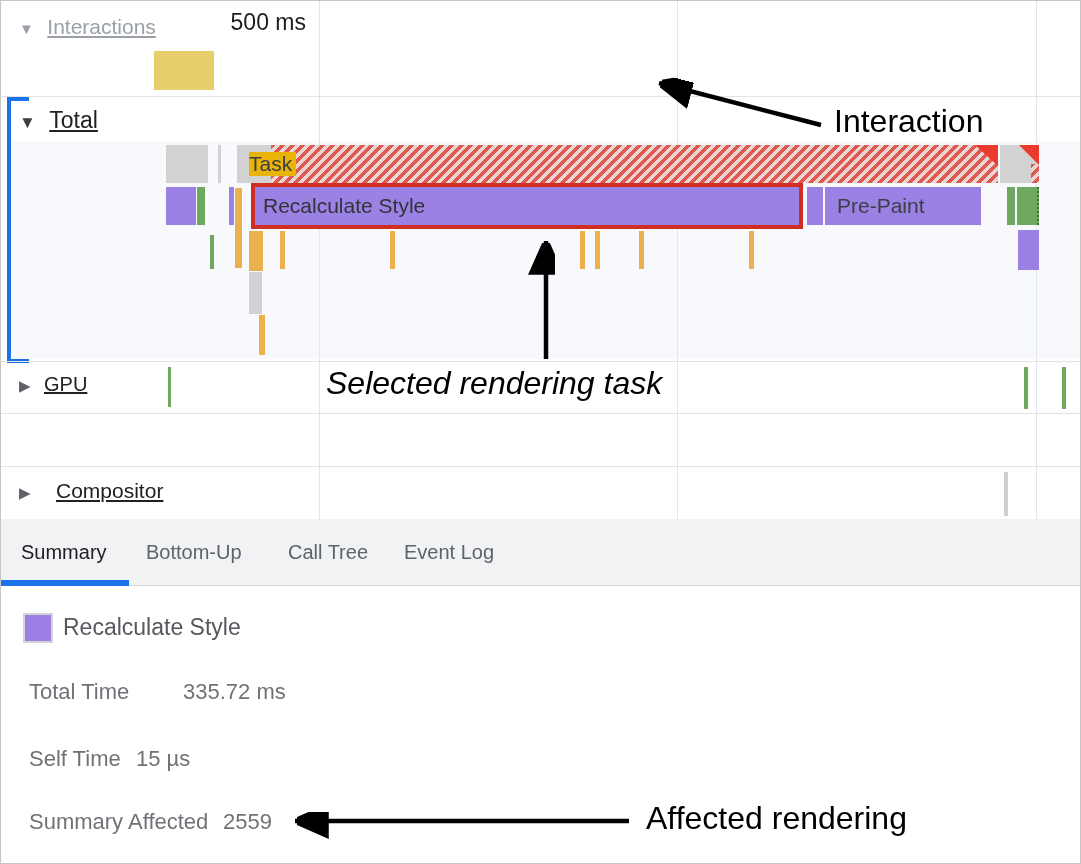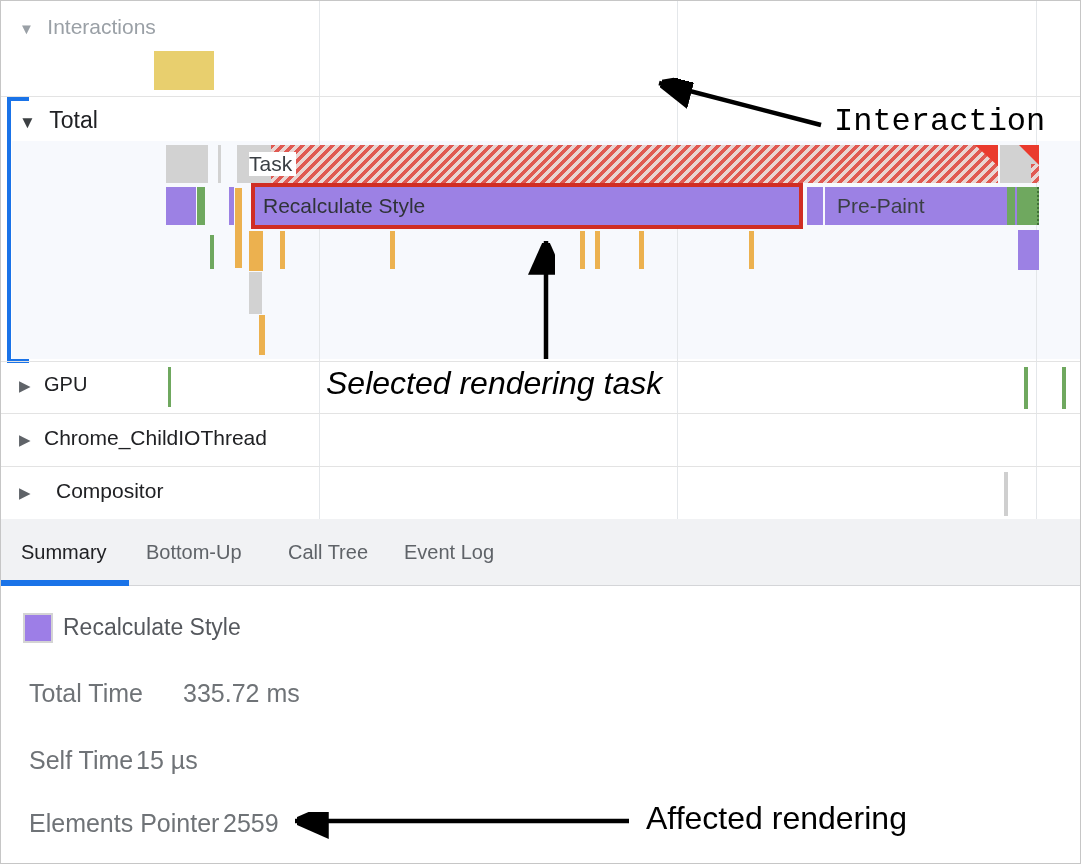--- a/index.html
+++ b/index.html
@@ -5,52 +5,53 @@
   html,body{margin:0;padding:0;background:#fff;}
   #app{
     position:relative;width:1081px;height:864px;
     border:1px solid #c6c6c6;box-sizing:border-box;overflow:hidden;
     font-family:"Liberation Sans", sans-serif;background:#fff;
   }
   .abs{position:absolute;}
   .gridline{width:1px;top:0;height:518px;background:#e4e7ea;}
   .sep{left:0;width:100%;height:1px;background:#e3e3e3;}
   .ruler-label{top:8px;width:150px;text-align:right;font-size:23px;color:#1b1d20;}
-  .track-label{font-size:21px;color:#202124;}
+  .track-label{font-size:21px;color:#202124;text-decoration:underline;}
   .tri{font-size:15px;color:#5f6368;}
   .bar-label{font-size:21px;color:#3a3f44;white-space:nowrap;}
   .flame-bg{left:11px;top:140px;width:1069px;height:218px;background:#f7f9fd;}
   .yellow{background:#e8cf6e;}
   .purple{background:#9c81e4;}
   .green{background:#6fa85f;}
   .orange{background:#ecb14f;}
   .gray{background:#d2d2d2;}
   .hatch-orange{background:repeating-linear-gradient(135deg,#ef7a3f 0 4px,#f2cd68 4px 7.5px);}
   .hatch-red{background:repeating-linear-gradient(135deg,#e05a52 0 3.5px,#e9d6d3 3.5px 7px);}
   .corner-tri{width:0;height:0;border-top:21px solid #ea3a2d;border-left:23px solid transparent;}
   .bracket{background:#1a73e8;}
   .tabbar{left:0;top:518px;width:100%;height:67px;background:#f1f2f4;border-bottom:1px solid #d4d5d8;box-sizing:border-box;}
   .tab{top:540px;font-size:20px;color:#5f6368;cursor:default;}
   .tab.selected{color:#202124;}
   .tab-underline{left:0;top:579px;width:128px;height:6px;background:#1a73e8;}
-  .sum-label{font-size:25px;color:#6f7377;}
+  .sum-label{font-size:22px;color:#6f7377;}
   .annot{font-size:32px;color:#000;white-space:nowrap;}
   svg.overlay{position:absolute;left:0;top:0;width:1081px;height:864px;pointer-events:none;}
 </style>
 </head>
 <body>
 
 <div id="app">
 
   <div class="abs flame-bg"></div>
 
   <div class="abs gridline" style="left:318px;"></div>
   <div class="abs gridline" style="left:676px;"></div>
   <div class="abs gridline" style="left:1035px;"></div>
 
+  <div class="abs ruler-label" style="left:155px;">500 ms</div>
 
   <div class="abs" style="left:18px;top:14px;">
     <span class="tri" style="color:#9aa0a6;">▼</span>
     <span class="track-label" style="color:#9aa0a6;margin-left:9px;">Interactions</span>
   </div>
 
   <div class="abs yellow" style="left:153px;top:50px;width:60px;height:39px;"></div>
 
   <div class="abs sep" style="top:95px;"></div>
 
@@ -60,38 +61,38 @@
 
   <div class="abs" style="left:18px;top:106px;">
     <span class="tri" style="color:#3c4043;font-size:17px;">▼</span>
     <span class="track-label" style="font-size:23px;margin-left:9px;">Total</span>
   </div>
 
   <div class="abs gray" style="left:165px;top:144px;width:42px;height:38px;"></div>
   <div class="abs gray" style="left:217px;top:144px;width:3px;height:38px;"></div>
   <div class="abs gray" style="left:236px;top:144px;width:761px;height:38px;">
     <div class="abs hatch-red" style="left:34px;top:0;width:727px;height:38px;"></div>
-    <div class="abs bar-label" style="left:12px;top:7px;background:#ffffff;padding:0 4px 0 0;">Task</div>
+    <div class="abs bar-label" style="left:12px;top:7px;background:#eab308;padding:0 4px 0 0;">Task</div>
   </div>
   <div class="abs corner-tri" style="left:974px;top:144px;"></div>
   <div class="abs gray" style="left:999px;top:144px;width:39px;height:38px;"></div>
   <div class="abs hatch-red" style="left:1030px;top:163px;width:8px;height:19px;"></div>
   <div class="abs corner-tri" style="left:1018px;top:144px;border-left-width:20px;border-top-width:20px;"></div>
 
   <div class="abs purple" style="left:165px;top:186px;width:30px;height:38px;"></div>
   <div class="abs green" style="left:196px;top:186px;width:8px;height:38px;"></div>
   <div class="abs purple" style="left:228px;top:186px;width:5px;height:38px;"></div>
   <div class="abs orange" style="left:234px;top:187px;width:7px;height:80px;"></div>
 
   <div class="abs" style="left:250px;top:182px;width:552px;height:46px;border:4px solid #d02e24;box-sizing:border-box;background:#9c81e4;display:flex;align-items:center;">
     <span class="bar-label" style="margin-left:8px;color:#2f3338;">Recalculate Style</span>
   </div>
 
   <div class="abs purple" style="left:806px;top:186px;width:16px;height:38px;"></div>
-  <div class="abs purple" style="left:824px;top:186px;width:213px;height:38px;display:flex;align-items:center;">
+  <div class="abs purple" style="left:824px;top:186px;width:156px;height:38px;display:flex;align-items:center;">
     <span class="bar-label" style="margin-left:12px;">Pre-Paint</span>
   </div>
   <div class="abs green" style="left:1006px;top:186px;width:8px;height:38px;"></div>
   <div class="abs green" style="left:1016px;top:186px;width:22px;height:38px;border-right:2px dotted #3f6f36;box-sizing:border-box;"></div>
 
   <div class="abs green" style="left:209px;top:234px;width:4px;height:34px;"></div>
   <div class="abs orange" style="left:248px;top:230px;width:14px;height:40px;"></div>
   <div class="abs orange" style="left:279px;top:230px;width:5px;height:38px;"></div>
   <div class="abs orange" style="left:389px;top:230px;width:5px;height:38px;"></div>
   <div class="abs orange" style="left:579px;top:230px;width:5px;height:38px;"></div>
@@ -107,24 +108,20 @@
 
   <div class="abs" style="left:18px;top:372px;">
     <span class="tri">▶</span>
     <span class="track-label" style="margin-left:9px;font-size:20px;">GPU</span>
   </div>
   <div class="abs green" style="left:167px;top:366px;width:3px;height:40px;"></div>
   <div class="abs green" style="left:1023px;top:366px;width:4px;height:42px;"></div>
   <div class="abs green" style="left:1061px;top:366px;width:4px;height:42px;"></div>
   <div class="abs sep" style="top:412px;"></div>
 
-  <div class="abs" style="left:18px;top:425px;">
-    <span class="tri">▶</span>
-    <span class="track-label" style="margin-left:9px;">Chrome_ChildIOThread</span>
-  </div>
   <div class="abs sep" style="top:465px;"></div>
 
   <div class="abs" style="left:18px;top:478px;">
     <span class="tri">▶</span>
     <span class="track-label" style="margin-left:21px;">Compositor</span>
   </div>
   <div class="abs" style="left:1003px;top:471px;width:4px;height:44px;background:#cfcfcf;"></div>
 
   <div class="abs tabbar"></div>
   <div class="abs tab selected" style="left:20px;">Summary</div>
@@ -135,24 +132,24 @@
 
   <div class="abs" style="left:22px;top:612px;width:26px;height:26px;background:#9d7ee7;border:2px solid #d4d4d4;box-sizing:content-box;"></div>
   <div class="abs" style="left:62px;top:613px;font-size:23px;color:#55585d;">Recalculate Style</div>
 
   <div class="abs sum-label" style="left:28px;top:678px;">Total Time</div>
   <div class="abs sum-label" style="left:182px;top:678px;">335.72 ms</div>
 
   <div class="abs sum-label" style="left:28px;top:745px;">Self Time</div>
   <div class="abs sum-label" style="left:135px;top:745px;">15 µs</div>
 
-  <div class="abs sum-label" style="left:28px;top:808px;">Elements Pointer</div>
+  <div class="abs sum-label" style="left:28px;top:808px;">Summary Affected</div>
   <div class="abs sum-label" style="left:222px;top:808px;">2559</div>
 
-  <div class="abs annot" style="left:833px;top:102px;font-family:Liberation Mono, monospace;">Interaction</div>
+  <div class="abs annot" style="left:833px;top:102px;">Interaction</div>
   <div class="abs annot" style="left:325px;top:364px;font-style:italic;">Selected rendering task</div>
   <div class="abs annot" style="left:645px;top:799px;">Affected rendering</div>
 
   <svg class="overlay">
     <defs>
       <marker id="ah" markerWidth="7" markerHeight="6" refX="7.5" refY="4" orient="auto">
         <path d="M0,0 L9,4 L0,8 z" fill="#000"></path>
       </marker>
     </defs>
     <line x1="820" y1="124" x2="658" y2="82" stroke="#000" stroke-width="4.5" marker-end="url(#ah)"></line>

